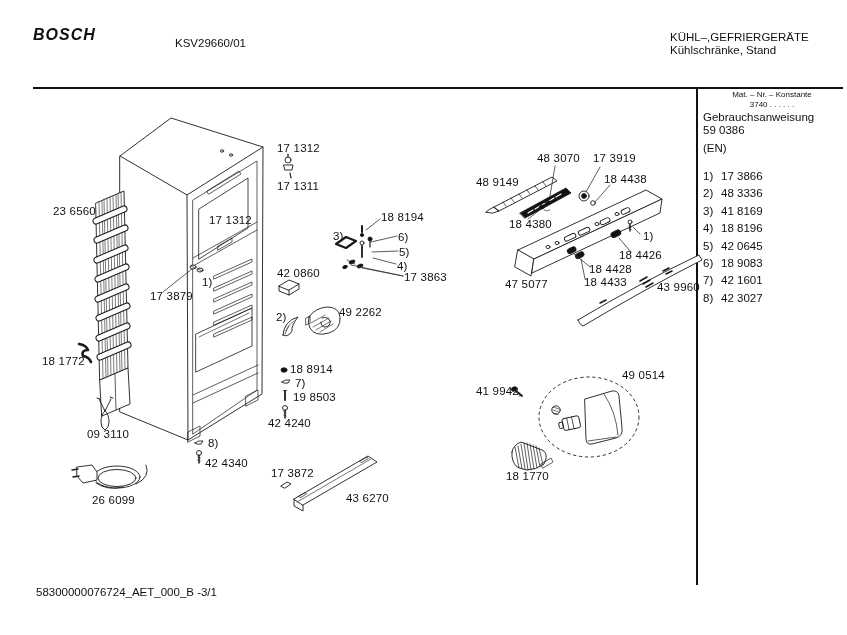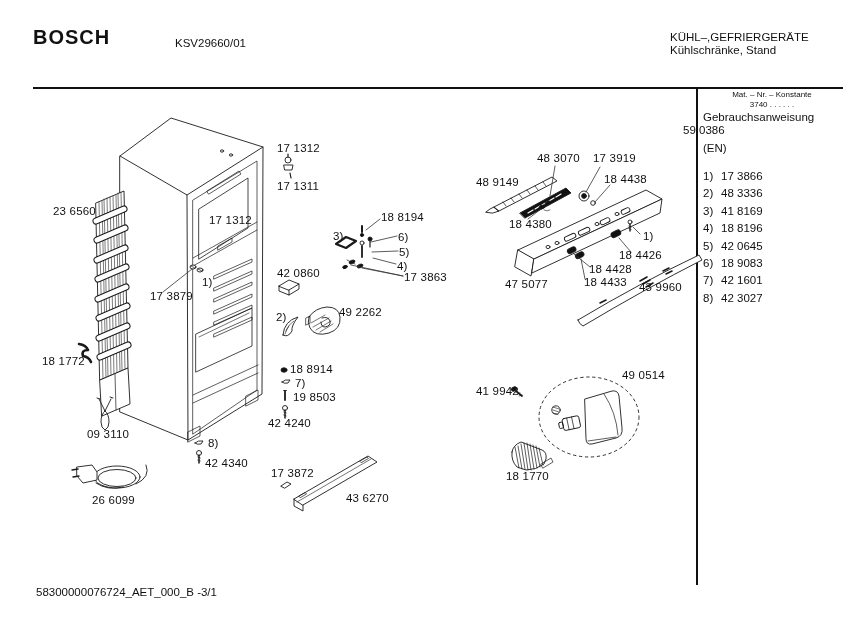--- a/index.html
+++ b/index.html
@@ -2,21 +2,21 @@
 <html><head>
 <meta charset="utf-8">
 <style>
   html,body{margin:0;padding:0;background:#fff;}
   #stage{
     position:relative;width:847px;height:635px;background:#ffffff;
     font-family:"Liberation Sans","DejaVu Sans",sans-serif;color:#111;
     overflow:hidden;
   }
   .abs{position:absolute;white-space:nowrap;}
-  .brand{font-size:20px;font-weight:bold;letter-spacing:1px;}
+  .brand{font-size:16px;font-weight:bold;letter-spacing:1px;font-style:italic;}
   .model{font-size:11.5px;}
   .doctitle{font-size:11.5px;line-height:13px;}
   .rule-h{position:absolute;background:#111;height:2px;}
   .rule-v{position:absolute;background:#111;width:2px;}
   .mat{font-size:8px;text-align:center;width:144px;line-height:9.5px;}
   .sb{font-size:11.5px;line-height:13px;}
   .legend{position:absolute;left:703px;top:170px;font-size:11.5px;}
   .legend .row{height:17.4px;display:flex;}
   .legend .ref{width:18px;}
   .lbl{position:absolute;font-size:11.5px;letter-spacing:.2px;white-space:nowrap;}
@@ -35,21 +35,21 @@
     <div>Kühlschränke, Stand</div>
   </div>
   <div class="rule-h" style="left:33px;top:87px;width:810px"></div>
   <div class="rule-v" style="left:696px;top:88px;height:497px"></div>
 
   <div class="abs mat" style="left:700px;top:90px">
     <div>Mat. – Nr. – Konstante</div>
     <div>3740  .  .    .  .  .  .</div>
   </div>
   <div class="abs sb" style="left:703px;top:111px">Gebrauchsanweisung</div>
-  <div class="abs sb" style="left:683px;top:124px">59 0386</div>
+  <div class="abs sb" style="left:703px;top:124px">59 0386</div>
   <div class="abs sb" style="left:703px;top:142px">(EN)</div>
 
   <div class="legend">
     <div class="row">
         <span class="ref">1)</span>
         <span>17 3866</span>
       </div>
     <div class="row">
         <span class="ref">2)</span>
         <span>48 3336</span>
@@ -329,19 +329,19 @@
   <div class="lbl" style="left:476px;top:176px">48 9149</div>
   <div class="lbl" style="left:537px;top:152px">48 3070</div>
   <div class="lbl" style="left:593px;top:152px">17 3919</div>
   <div class="lbl" style="left:604px;top:173px">18 4438</div>
   <div class="lbl" style="left:509px;top:218px">18 4380</div>
   <div class="lbl" style="left:505px;top:278px">47 5077</div>
   <div class="lbl" style="left:643px;top:230px">1)</div>
   <div class="lbl" style="left:619px;top:249px">18 4426</div>
   <div class="lbl" style="left:589px;top:263px">18 4428</div>
   <div class="lbl" style="left:584px;top:276px">18 4433</div>
-  <div class="lbl" style="left:639px;top:281px">43 9960</div>
+  <div class="lbl" style="left:657px;top:281px">43 9960</div>
   <div class="lbl" style="left:476px;top:385px">41 9942</div>
   <div class="lbl" style="left:622px;top:369px">49 0514</div>
   <div class="lbl" style="left:506px;top:470px">18 1770</div>
 
   <div class="abs footer" style="left:36px;top:586px">58300000076724_AET_000_B  -3/1</div>
 </div>
 
 </body></html>

